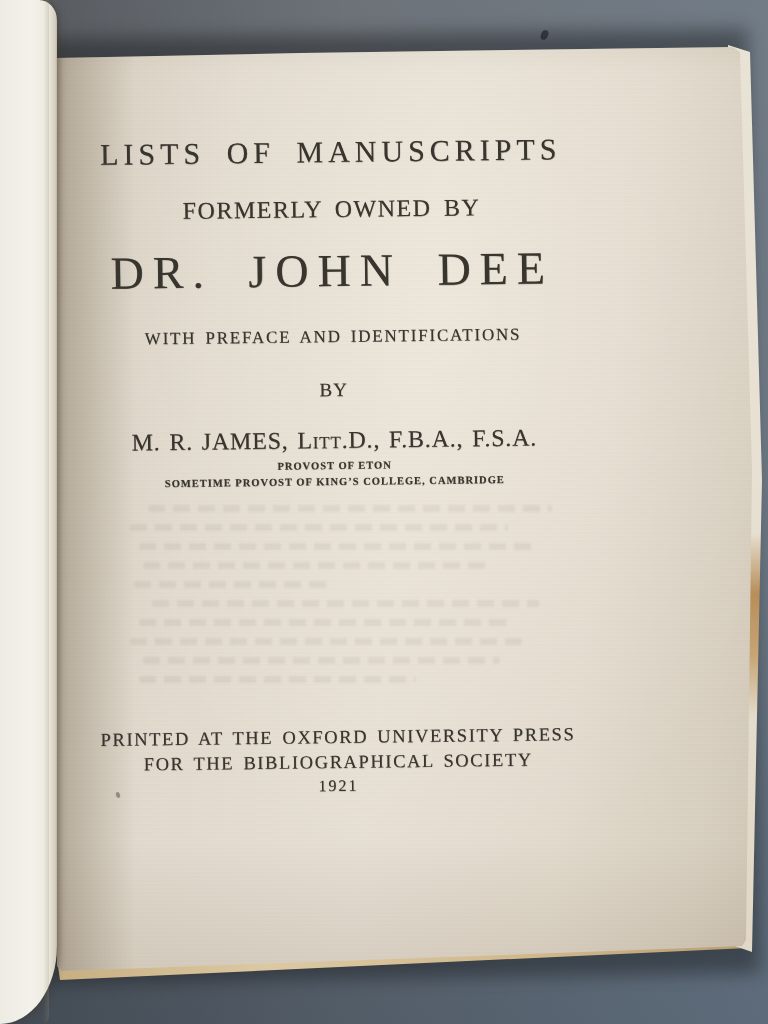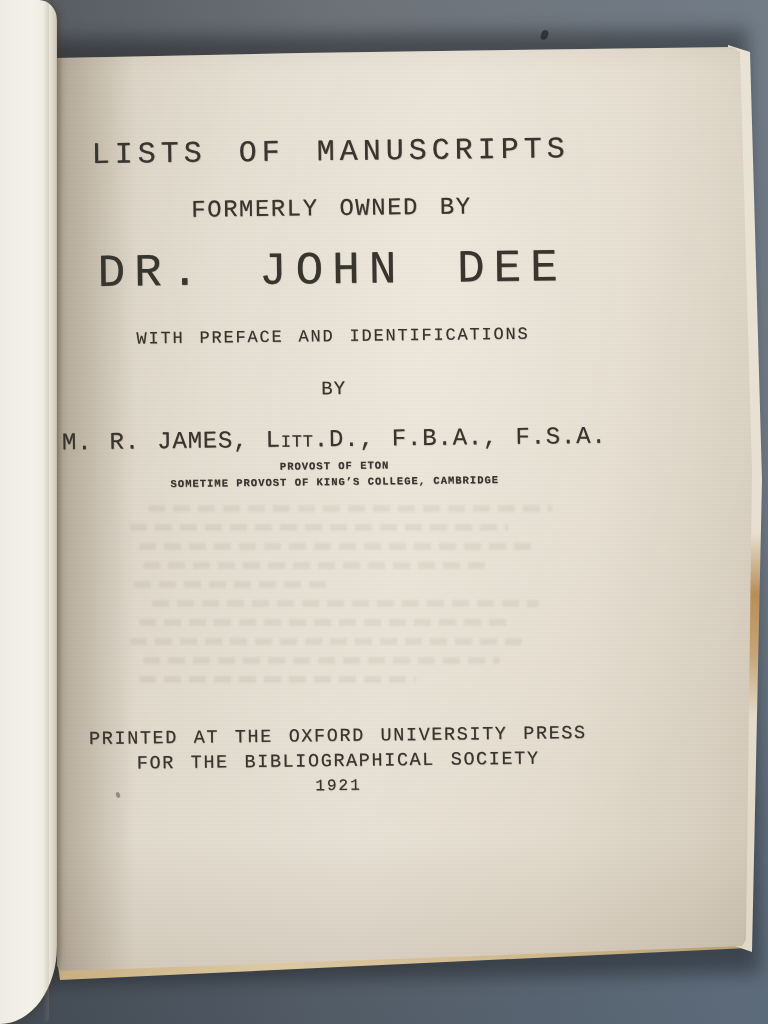--- a/index.html
+++ b/index.html
@@ -1,18 +1,18 @@
 <!DOCTYPE html>
 <html><head>
 <meta charset="utf-8">
 <style>
   html,body{margin:0;padding:0;background:#3a3e44;}
   .photo{
     position:relative; width:768px; height:1024px; overflow:hidden;
-    font-family:Liberation Mono, monospace;
+    font-family:Liberation Serif, serif;
     background:
       linear-gradient(to right, rgba(25,27,30,0.28), rgba(25,27,30,0) 45%, rgba(130,160,190,0.22) 100%),
       linear-gradient(to bottom, #6d7278 0%, #686d73 40%, #5a626c 75%, #525c67 100%);
   }
   
   .speck{position:absolute;left:541px;top:30px;width:7px;height:10px;background:#34373b;
     border-radius:50% 40% 55% 45%;transform:rotate(18deg);opacity:.85;}
   
   .cast-shadow{position:absolute;left:42px;top:34px;width:712px;height:944px;
     background:rgba(14,16,20,0.42);filter:blur(9px);transform:rotate(-0.8deg);}

